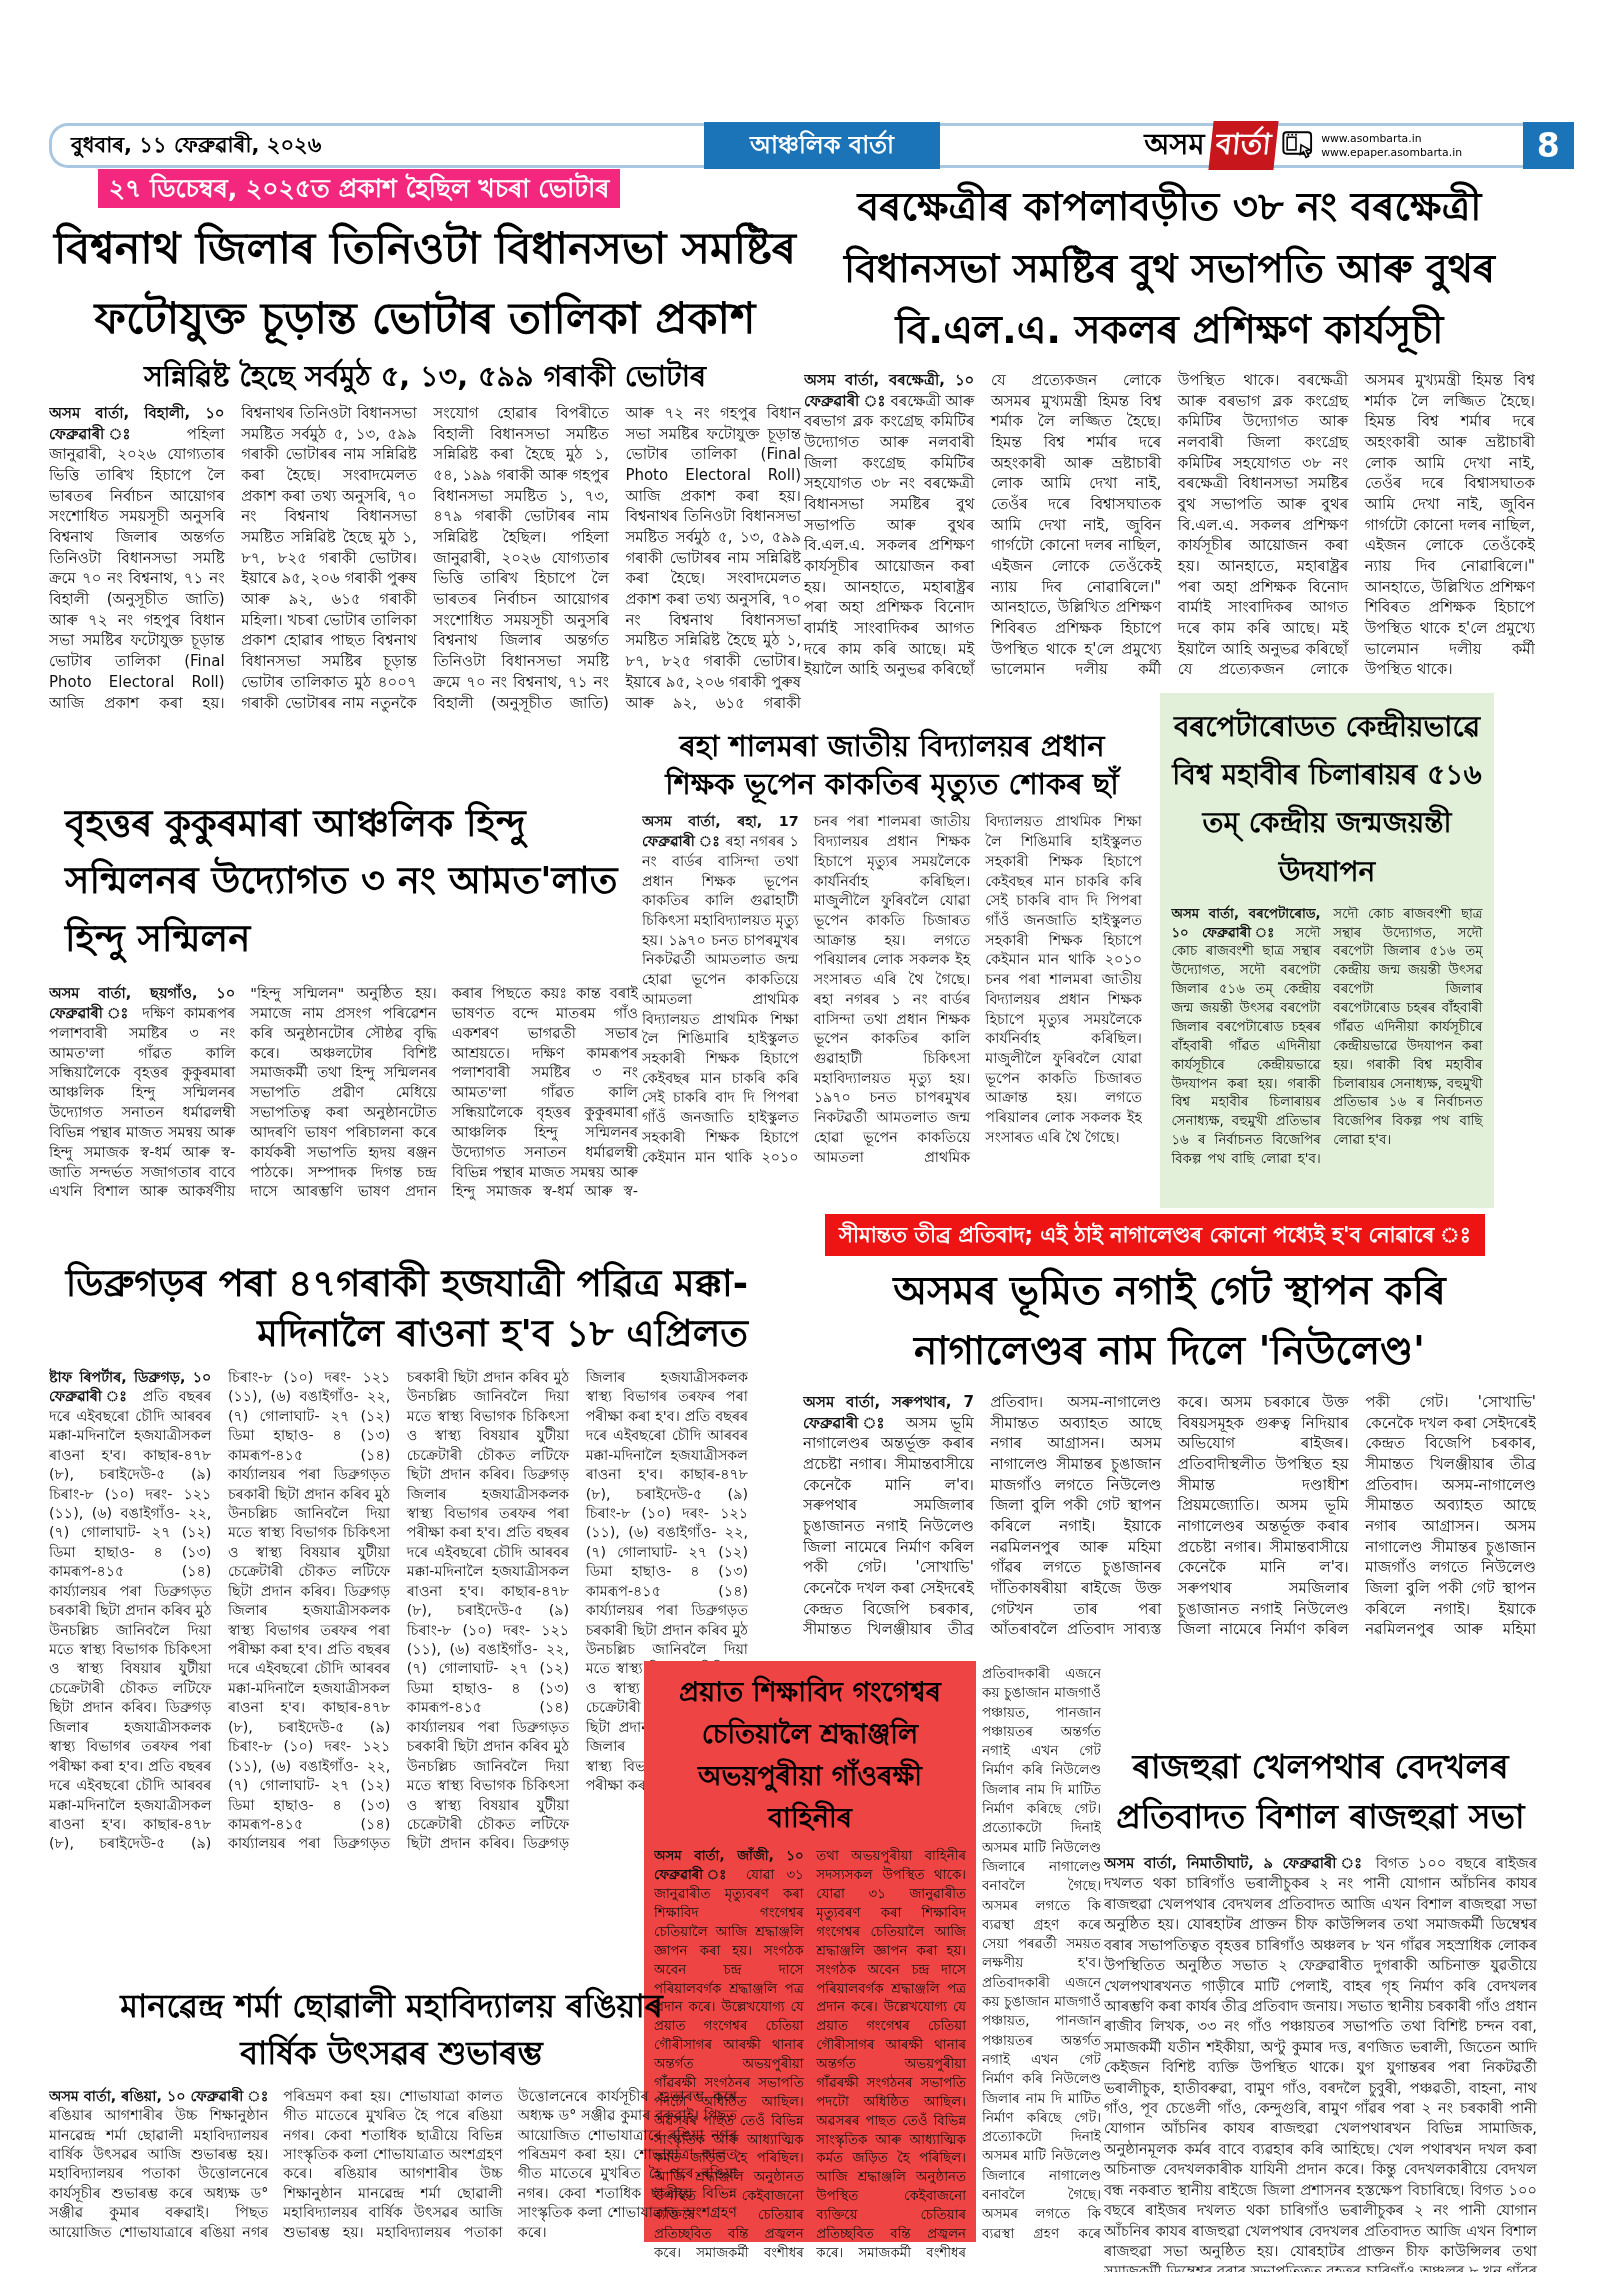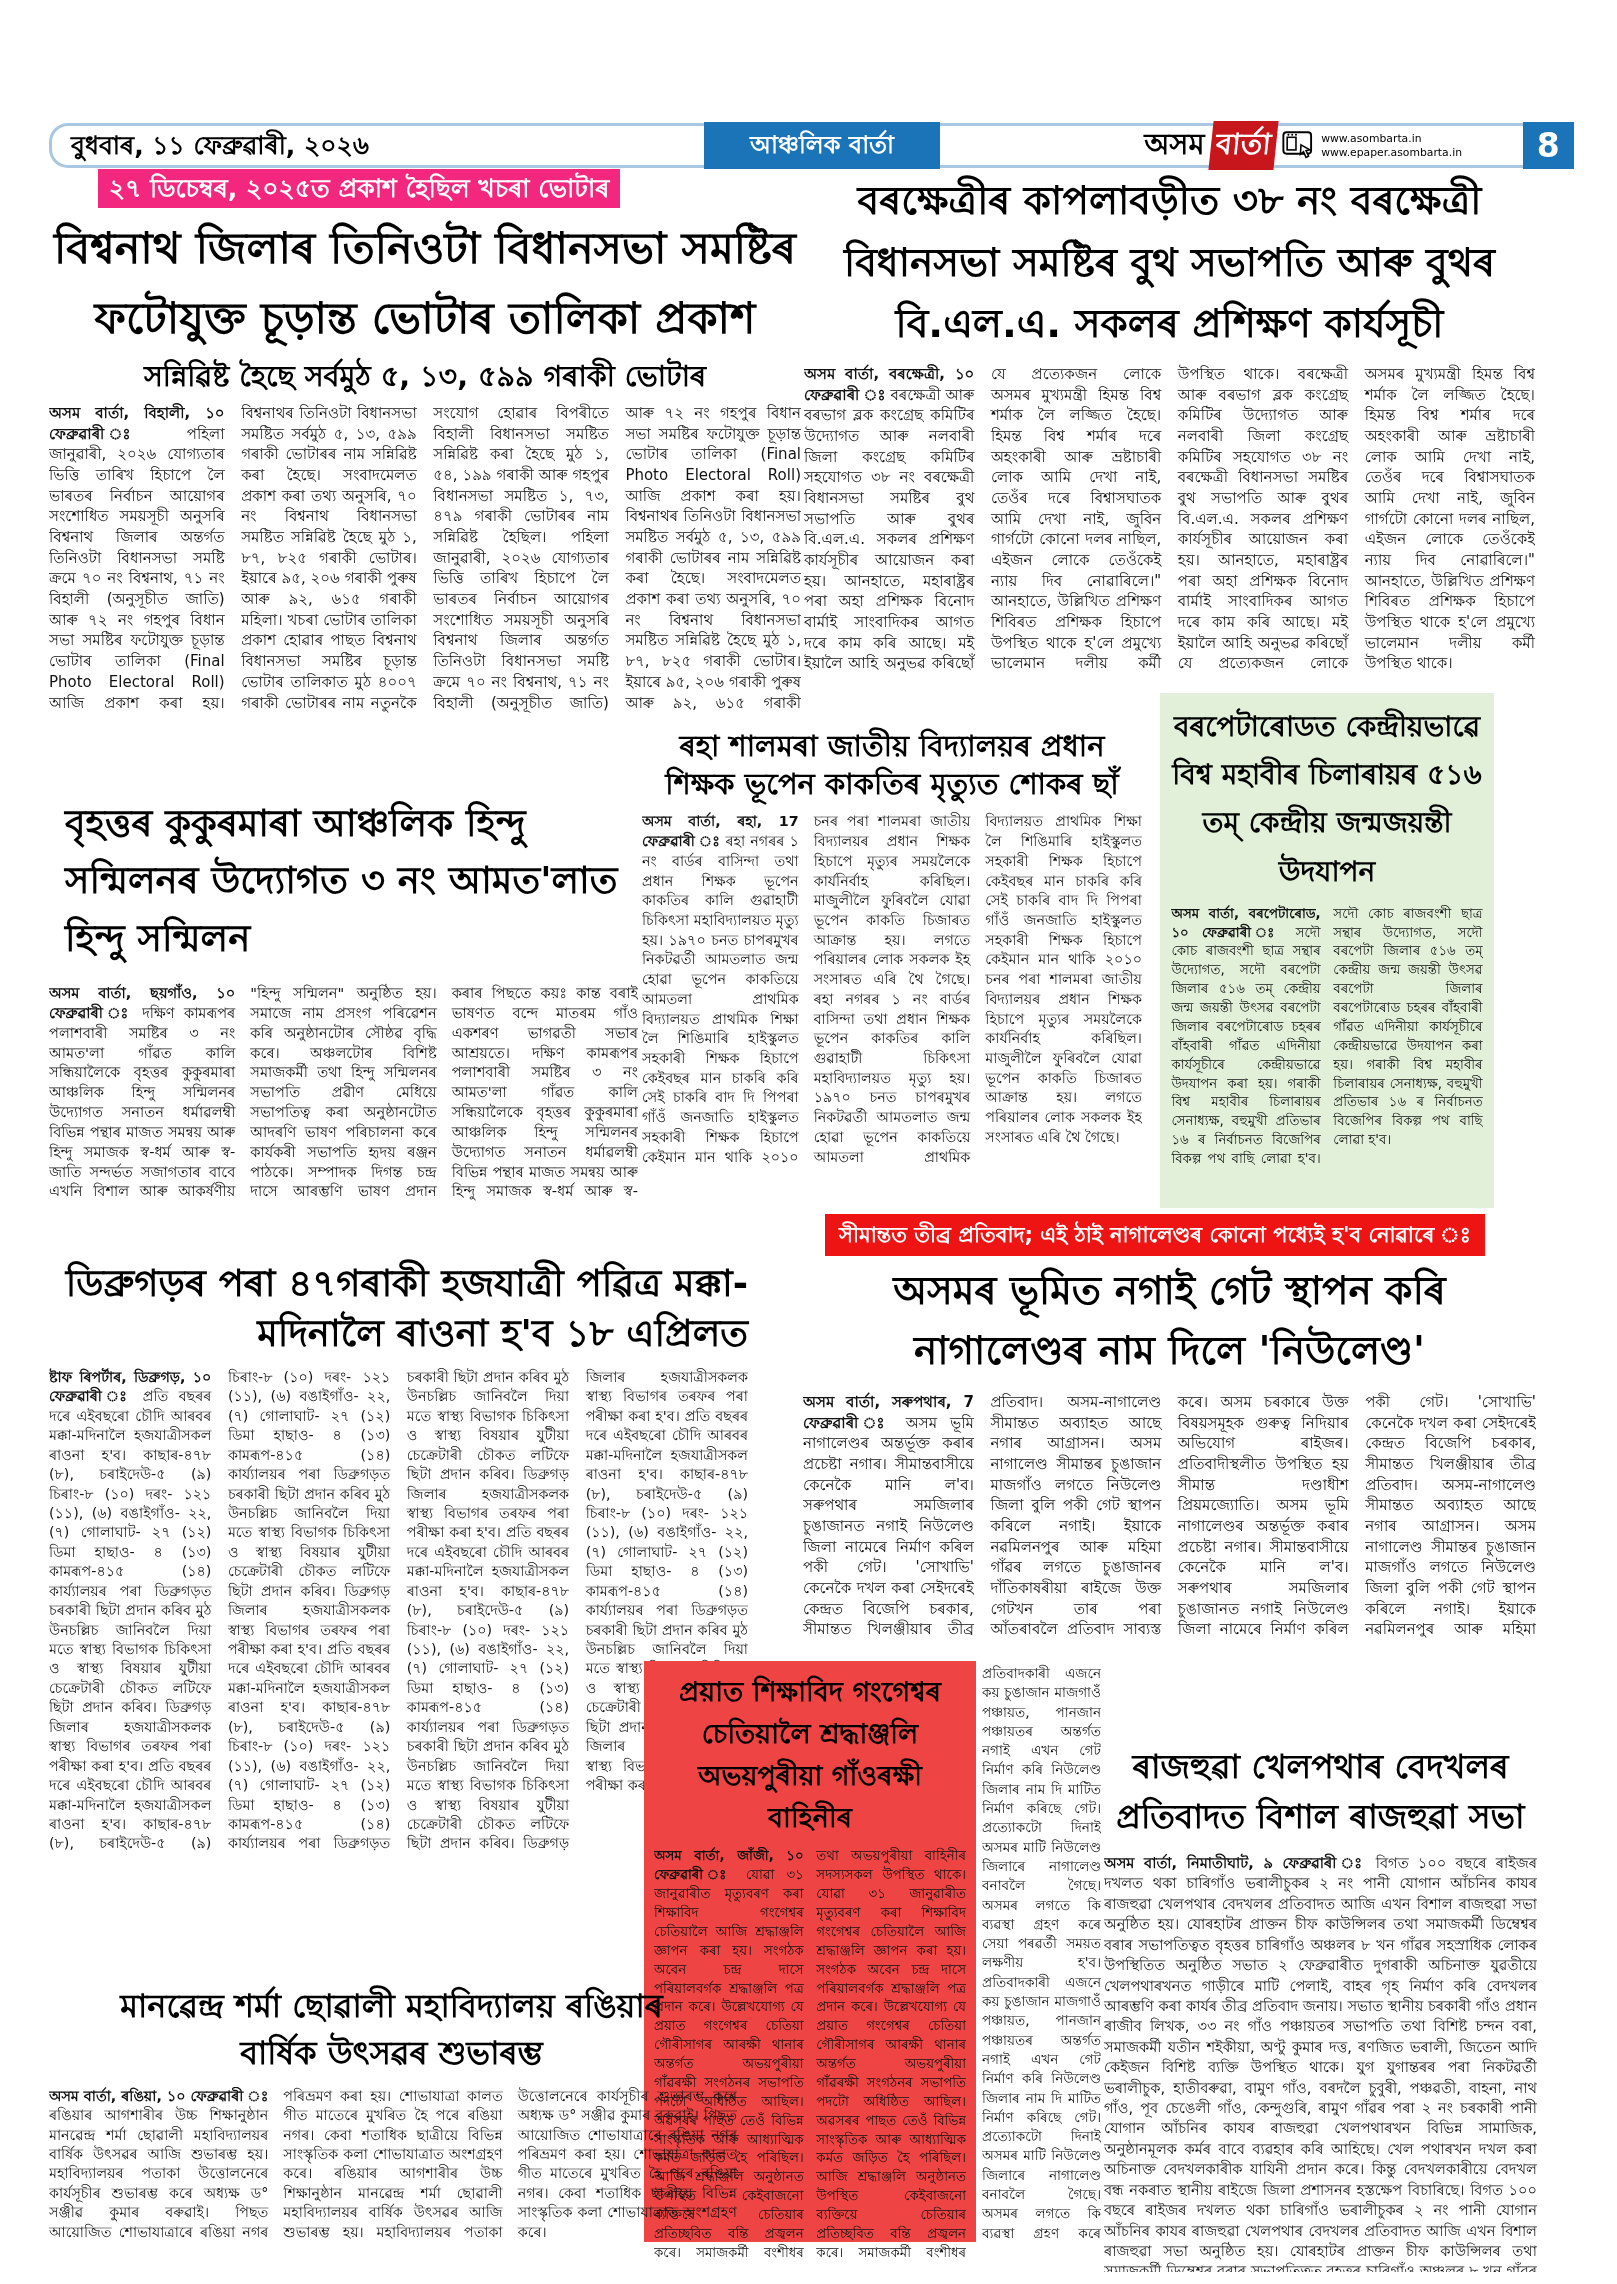--- a/index.html
+++ b/index.html
@@ -3,21 +3,21 @@
 <meta charset="utf-8">
 <style>
   html,body{margin:0;padding:0;background:#ffffff;}
   .page{position:relative;width:1618px;height:2284px;background:#ffffff;
         font-family:"DejaVu Sans","Liberation Sans",sans-serif;color:#101010;overflow:hidden;}
   .region{position:absolute;}
   
   .topbar{position:absolute;left:49px;top:123px;width:1518px;height:39px;background:#ffffff;
           border:3.8px solid #a9c7e1;border-radius:19px 2.5px 2.5px 19px;box-sizing:content-box;}
   .topbar .date{position:absolute;left:19px;top:0;height:39px;line-height:39px;
-                font-size:25px;font-weight:bold;color:#000;}
+                font-size:21px;font-weight:bold;color:#000;}
   .topbar .section-box{position:absolute;left:652px;top:-3.8px;width:236px;height:47px;line-height:47px;
                 background:#1b74b8;color:#ffffff;font-size:24px;font-weight:bold;text-align:center;}
   .topbar .brand{position:absolute;right:108px;top:1.3px;height:37px;display:flex;align-items:center;gap:6.3px;}
   .brand-black{font-size:29px;font-weight:bold;color:#000;}
   .brand-red{font-size:29px;font-weight:bold;color:#fff;background:#c8161d;padding:0 5px;transform:skewX(-6deg);display:inline-block;}
   .urls{display:flex;flex-direction:column;justify-content:center;font-size:10.8px;line-height:14px;color:#000;}
   .epaper-icon svg{display:block;}
   .topbar .pagenum{position:absolute;right:-3.8px;top:-3.8px;width:51px;height:47px;background:#1b74b8;
                 color:#ffffff;font-size:33px;font-weight:bold;text-align:center;line-height:47px;}
   
@@ -66,21 +66,21 @@
   <section class="region" style="left:49px;top:169px;width:752px;">
     <div class="kicker" style="margin-left:49px;width:522px;height:39px;line-height:39px;font-size:25px;">২৭ ডিচেম্বৰ, ২০২৫ত প্ৰকাশ হৈছিল খচৰা ভোটাৰ তালিকা</div>
     <h1 class="headline" style="margin:6.3px 0 0 0;font-size:43px;line-height:1.62;">বিশ্বনাথ জিলাৰ তিনিওটা বিধানসভা সমষ্টিৰ ফটোযুক্ত চূড়ান্ত ভোটাৰ তালিকা প্ৰকাশ</h1>
     <h2 class="subhead" style="margin:5px 0 0 0;font-size:28.6px;line-height:1.2;">সন্নিৱিষ্ট হৈছে সৰ্বমুঠ ৫, ১৩, ৫৯৯ গৰাকী ভোটাৰ</h2>
     <div class="body cols4" style="margin-top:10px;height:317px;font-size:15px;line-height:1.38;">
       <b class="dateline">অসম বাৰ্তা, বিহালী, ১০ ফেব্ৰুৱাৰী ঃ</b>
       <span>পহিলা জানুৱাৰী, ২০২৬ যোগ্যতাৰ ভিত্তি তাৰিখ হিচাপে লৈ ভাৰতৰ নিৰ্বাচন আয়োগৰ সংশোধিত সময়সূচী অনুসৰি বিশ্বনাথ জিলাৰ অন্তৰ্গত তিনিওটা বিধানসভা সমষ্টি ক্ৰমে ৭০ নং বিশ্বনাথ, ৭১ নং বিহালী (অনুসূচীত জাতি) আৰু ৭২ নং গহপুৰ বিধান সভা সমষ্টিৰ ফটোযুক্ত চূড়ান্ত ভোটাৰ তালিকা (Final Photo Electoral Roll) আজি প্ৰকাশ কৰা হয়। বিশ্বনাথৰ তিনিওটা বিধানসভা সমষ্টিত সৰ্বমুঠ ৫, ১৩, ৫৯৯ গৰাকী ভোটাৰৰ নাম সন্নিৱিষ্ট কৰা হৈছে। সংবাদমেলত প্ৰকাশ কৰা তথ্য অনুসৰি, ৭০ নং বিশ্বনাথ বিধানসভা সমষ্টিত সন্নিৱিষ্ট হৈছে মুঠ ১, ৮৭, ৮২৫ গৰাকী ভোটাৰ। ইয়াৰে ৯৫, ২০৬ গৰাকী পুৰুষ আৰু ৯২, ৬১৫ গৰাকী মহিলা। খচৰা ভোটাৰ তালিকা প্ৰকাশ হোৱাৰ পাছত বিশ্বনাথ বিধানসভা সমষ্টিৰ চূড়ান্ত ভোটাৰ তালিকাত মুঠ ৪০০৭ গৰাকী ভোটাৰৰ নাম নতুনকৈ সংযোগ হোৱাৰ বিপৰীতে বিহালী বিধানসভা সমষ্টিত সন্নিৱিষ্ট কৰা হৈছে মুঠ ১, ৫৪, ১৯৯ গৰাকী আৰু গহপুৰ বিধানসভা সমষ্টিত ১, ৭৩, ৪৭৯ গৰাকী ভোটাৰৰ নাম সন্নিৱিষ্ট হৈছিল। পহিলা জানুৱাৰী, ২০২৬ যোগ্যতাৰ ভিত্তি তাৰিখ হিচাপে লৈ ভাৰতৰ নিৰ্বাচন আয়োগৰ সংশোধিত সময়সূচী অনুসৰি বিশ্বনাথ জিলাৰ অন্তৰ্গত তিনিওটা বিধানসভা সমষ্টি ক্ৰমে ৭০ নং বিশ্বনাথ, ৭১ নং বিহালী (অনুসূচীত জাতি) আৰু ৭২ নং গহপুৰ বিধান সভা সমষ্টিৰ ফটোযুক্ত চূড়ান্ত ভোটাৰ তালিকা (Final Photo Electoral Roll) আজি প্ৰকাশ কৰা হয়। বিশ্বনাথৰ তিনিওটা বিধানসভা সমষ্টিত সৰ্বমুঠ ৫, ১৩, ৫৯৯ গৰাকী ভোটাৰৰ নাম সন্নিৱিষ্ট কৰা হৈছে। সংবাদমেলত প্ৰকাশ কৰা তথ্য অনুসৰি, ৭০ নং বিশ্বনাথ বিধানসভা সমষ্টিত সন্নিৱিষ্ট হৈছে মুঠ ১, ৮৭, ৮২৫ গৰাকী ভোটাৰ। ইয়াৰে ৯৫, ২০৬ গৰাকী পুৰুষ আৰু ৯২, ৬১৫ গৰাকী মহিলা। খচৰা ভোটাৰ তালিকা প্ৰকাশ হোৱাৰ পাছত বিশ্বনাথ বিধানসভা সমষ্টিৰ চূড়ান্ত ভোটাৰ তালিকাত মুঠ ৪০০৭ গৰাকী ভোটাৰৰ নাম নতুনকৈ সংযোগ হোৱাৰ বিপৰীতে বিহালী বিধানসভা সমষ্টিত সন্নিৱিষ্ট কৰা হৈছে মুঠ ১, ৫৪, ১৯৯ গৰাকী আৰু গহপুৰ বিধানসভা সমষ্টিত ১, ৭৩, ৪৭৯ গৰাকী ভোটাৰৰ নাম সন্নিৱিষ্ট হৈছিল।</span>
     </div>
   </section>
 
-  <section class="region" style="left:804px;top:170px;width:731px;">
+  <section class="region" style="left:804px;top:176px;width:731px;">
     <h1 class="headline" style="margin:0;font-size:39px;line-height:1.58;">বৰক্ষেত্ৰীৰ কাপলাবড়ীত ৩৮ নং বৰক্ষেত্ৰী বিধানসভা সমষ্টিৰ বুথ সভাপতি আৰু বুথৰ বি.এল.এ. সকলৰ প্ৰশিক্ষণ কাৰ্যসূচী</h1>
     <div class="body cols4" style="margin-top:9px;height:355px;font-size:15px;line-height:1.38;">
       <b class="dateline">অসম বাৰ্তা, বৰক্ষেত্ৰী, ১০ ফেব্ৰুৱাৰী ঃ</b>
       <span>বৰক্ষেত্ৰী আৰু বৰভাগ ব্লক কংগ্ৰেছ কমিটিৰ উদ্যোগত আৰু নলবাৰী জিলা কংগ্ৰেছ কমিটিৰ সহযোগত ৩৮ নং বৰক্ষেত্ৰী বিধানসভা সমষ্টিৰ বুথ সভাপতি আৰু বুথৰ বি.এল.এ. সকলৰ প্ৰশিক্ষণ কাৰ্যসূচীৰ আয়োজন কৰা হয়। আনহাতে, মহাৰাষ্ট্ৰৰ পৰা অহা প্ৰশিক্ষক বিনোদ বাৰ্মাই সাংবাদিকৰ আগত দৰে কাম কৰি আছে। মই ইয়ালৈ আহি অনুভৱ কৰিছোঁ যে প্ৰত্যেকজন লোকে অসমৰ মুখ্যমন্ত্ৰী হিমন্ত বিশ্ব শৰ্মাক লৈ লজ্জিত হৈছে। হিমন্ত বিশ্ব শৰ্মাৰ দৰে অহংকাৰী আৰু ভ্ৰষ্টাচাৰী লোক আমি দেখা নাই, তেওঁৰ দৰে বিশ্বাসঘাতক আমি দেখা নাই, জুবিন গাৰ্গটো কোনো দলৰ নাছিল, এইজন লোকে তেওঁকেই ন্যায় দিব নোৱাৰিলে।" আনহাতে, উল্লিখিত প্ৰশিক্ষণ শিবিৰত প্ৰশিক্ষক হিচাপে উপস্থিত থাকে হ'লে প্ৰমুখ্যে ভালেমান দলীয় কৰ্মী উপস্থিত থাকে। বৰক্ষেত্ৰী আৰু বৰভাগ ব্লক কংগ্ৰেছ কমিটিৰ উদ্যোগত আৰু নলবাৰী জিলা কংগ্ৰেছ কমিটিৰ সহযোগত ৩৮ নং বৰক্ষেত্ৰী বিধানসভা সমষ্টিৰ বুথ সভাপতি আৰু বুথৰ বি.এল.এ. সকলৰ প্ৰশিক্ষণ কাৰ্যসূচীৰ আয়োজন কৰা হয়। আনহাতে, মহাৰাষ্ট্ৰৰ পৰা অহা প্ৰশিক্ষক বিনোদ বাৰ্মাই সাংবাদিকৰ আগত দৰে কাম কৰি আছে। মই ইয়ালৈ আহি অনুভৱ কৰিছোঁ যে প্ৰত্যেকজন লোকে অসমৰ মুখ্যমন্ত্ৰী হিমন্ত বিশ্ব শৰ্মাক লৈ লজ্জিত হৈছে। হিমন্ত বিশ্ব শৰ্মাৰ দৰে অহংকাৰী আৰু ভ্ৰষ্টাচাৰী লোক আমি দেখা নাই, তেওঁৰ দৰে বিশ্বাসঘাতক আমি দেখা নাই, জুবিন গাৰ্গটো কোনো দলৰ নাছিল, এইজন লোকে তেওঁকেই ন্যায় দিব নোৱাৰিলে।" আনহাতে, উল্লিখিত প্ৰশিক্ষণ শিবিৰত প্ৰশিক্ষক হিচাপে উপস্থিত থাকে হ'লে প্ৰমুখ্যে ভালেমান দলীয় কৰ্মী উপস্থিত থাকে।</span>
     </div>
   </section>
 
   <section class="region greenbox" style="left:1160px;top:693px;width:334px;height:515px;">
     <h1 class="headline" style="margin:2.5px 0 0 0;font-size:28px;line-height:1.72;">বৰপেটাৰোডত কেন্দ্ৰীয়ভাৱে বিশ্ব মহাবীৰ চিলাৰায়ৰ ৫১৬ তম্ কেন্দ্ৰীয় জন্মজয়ন্তী উদযাপন</h1>
     <div class="body cols2" style="margin-top:9px;height:355px;font-size:13.3px;line-height:1.42;">

